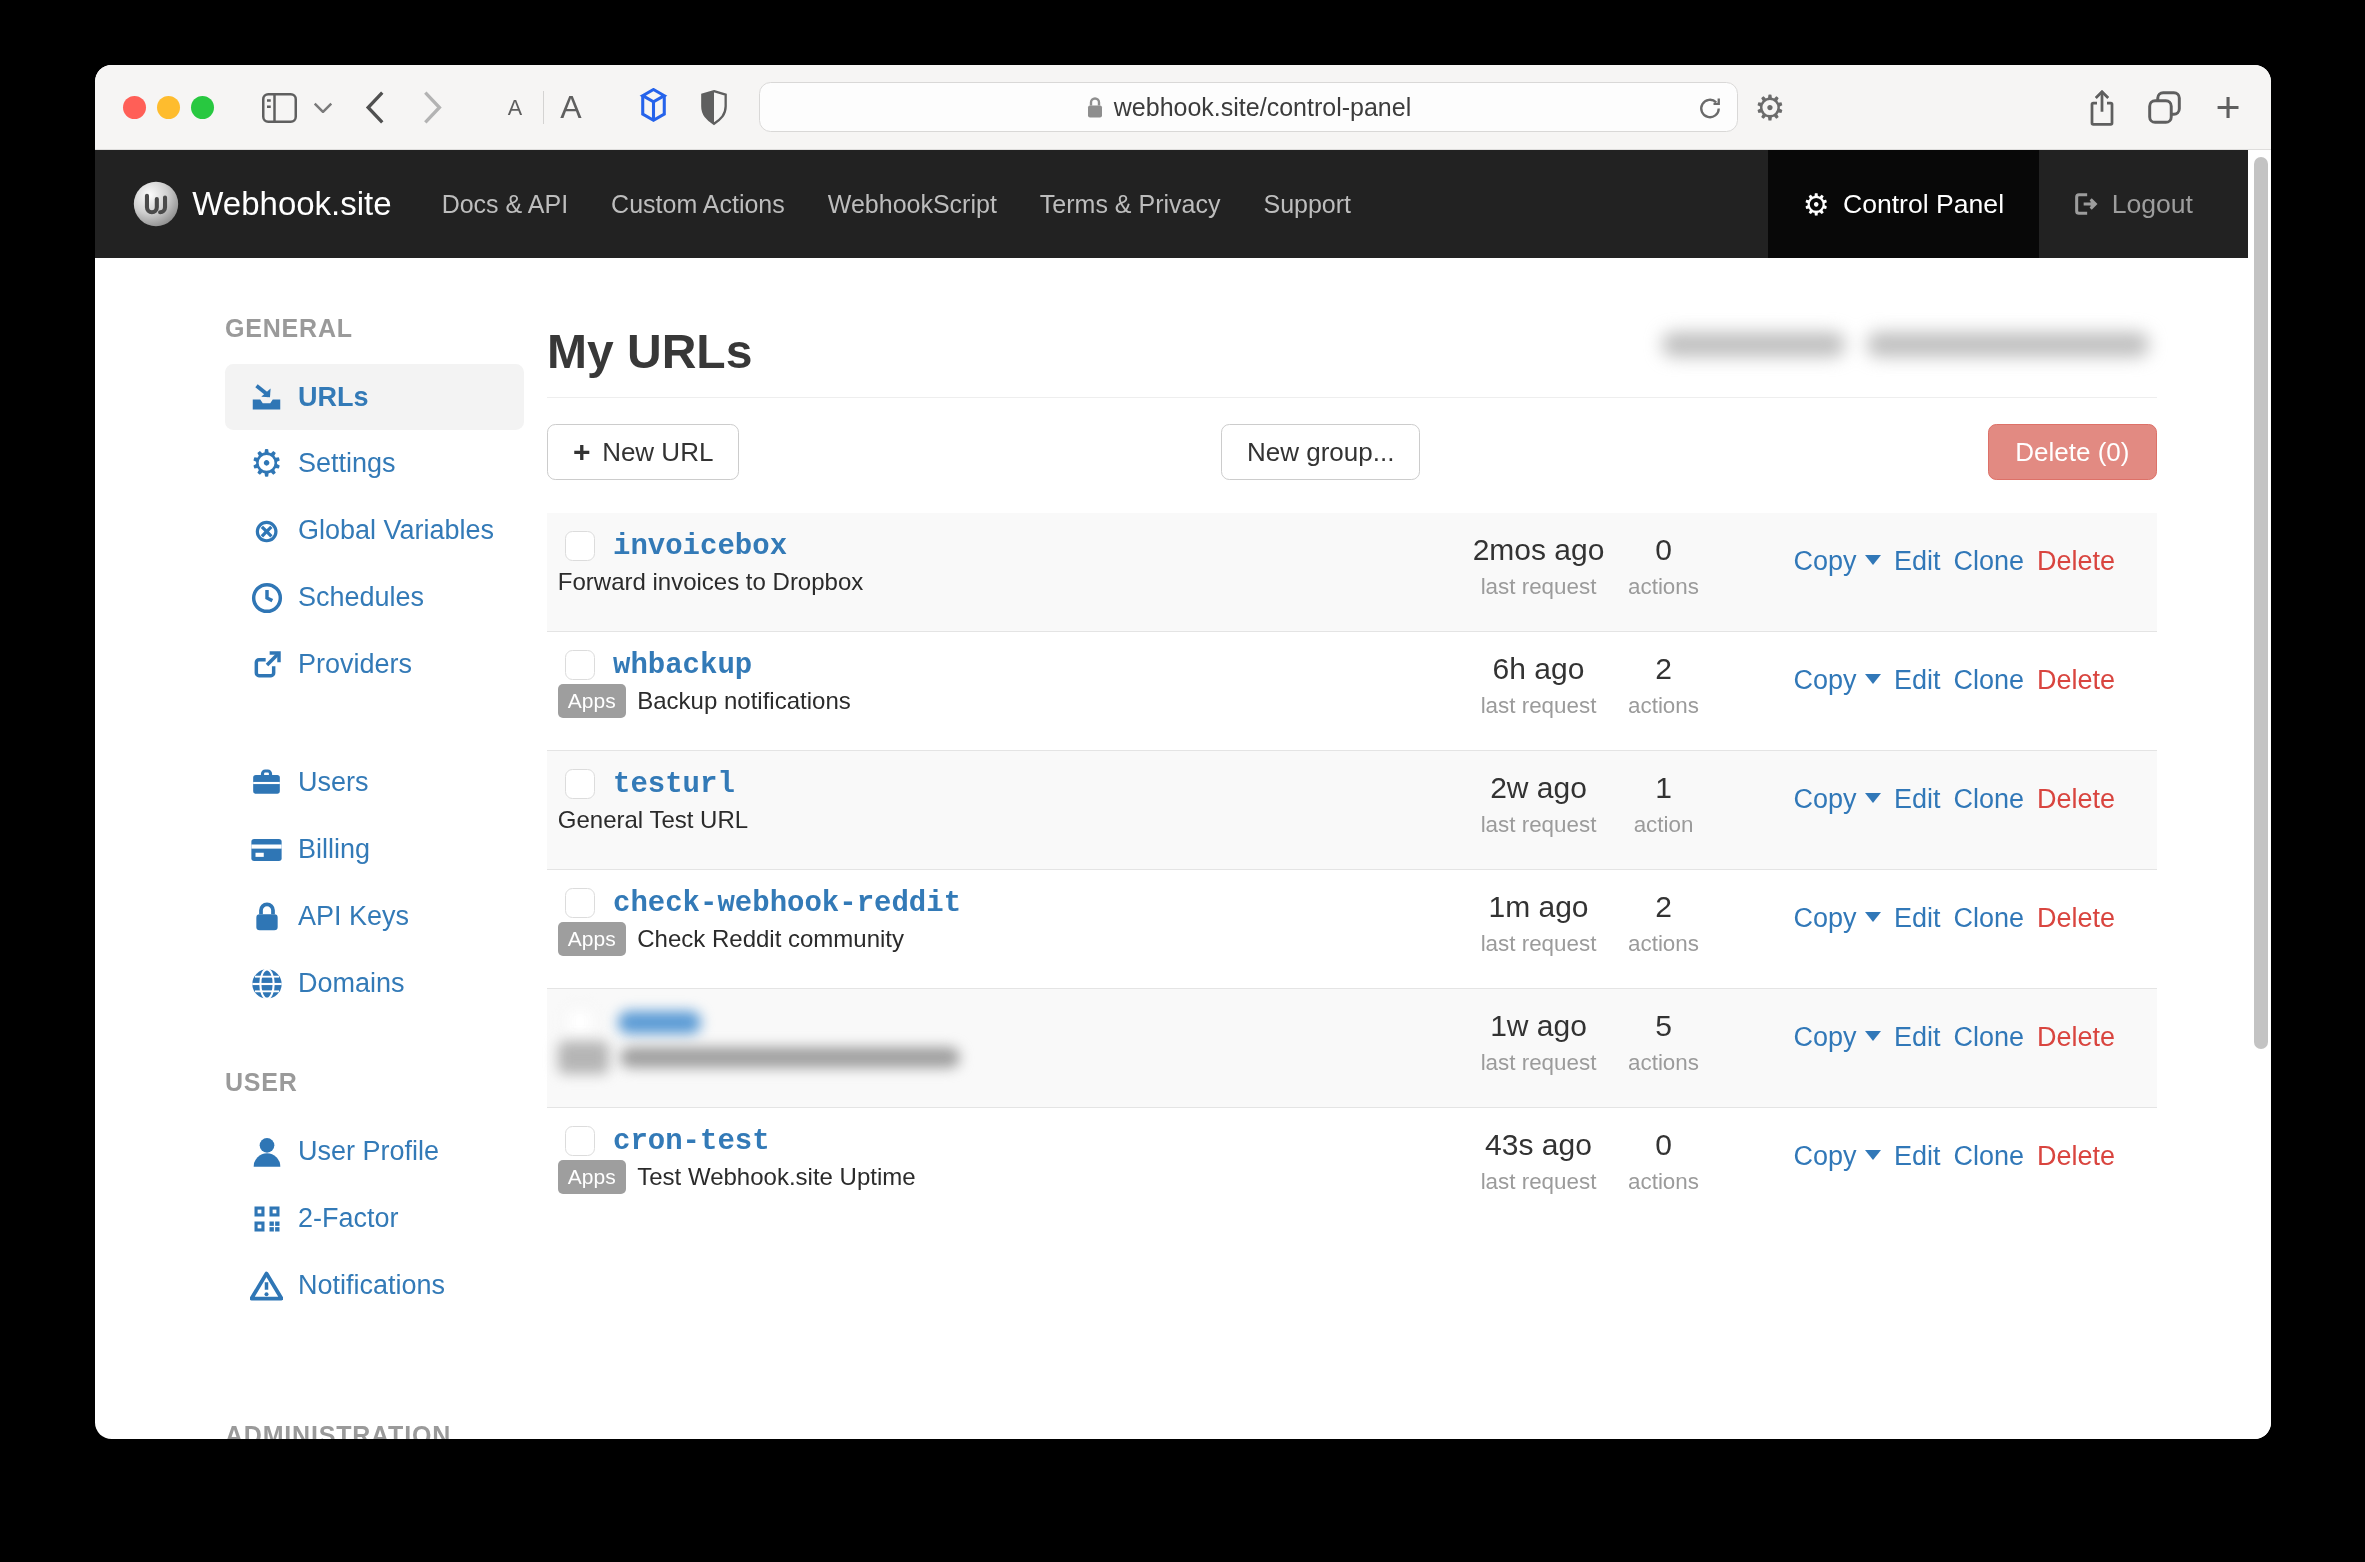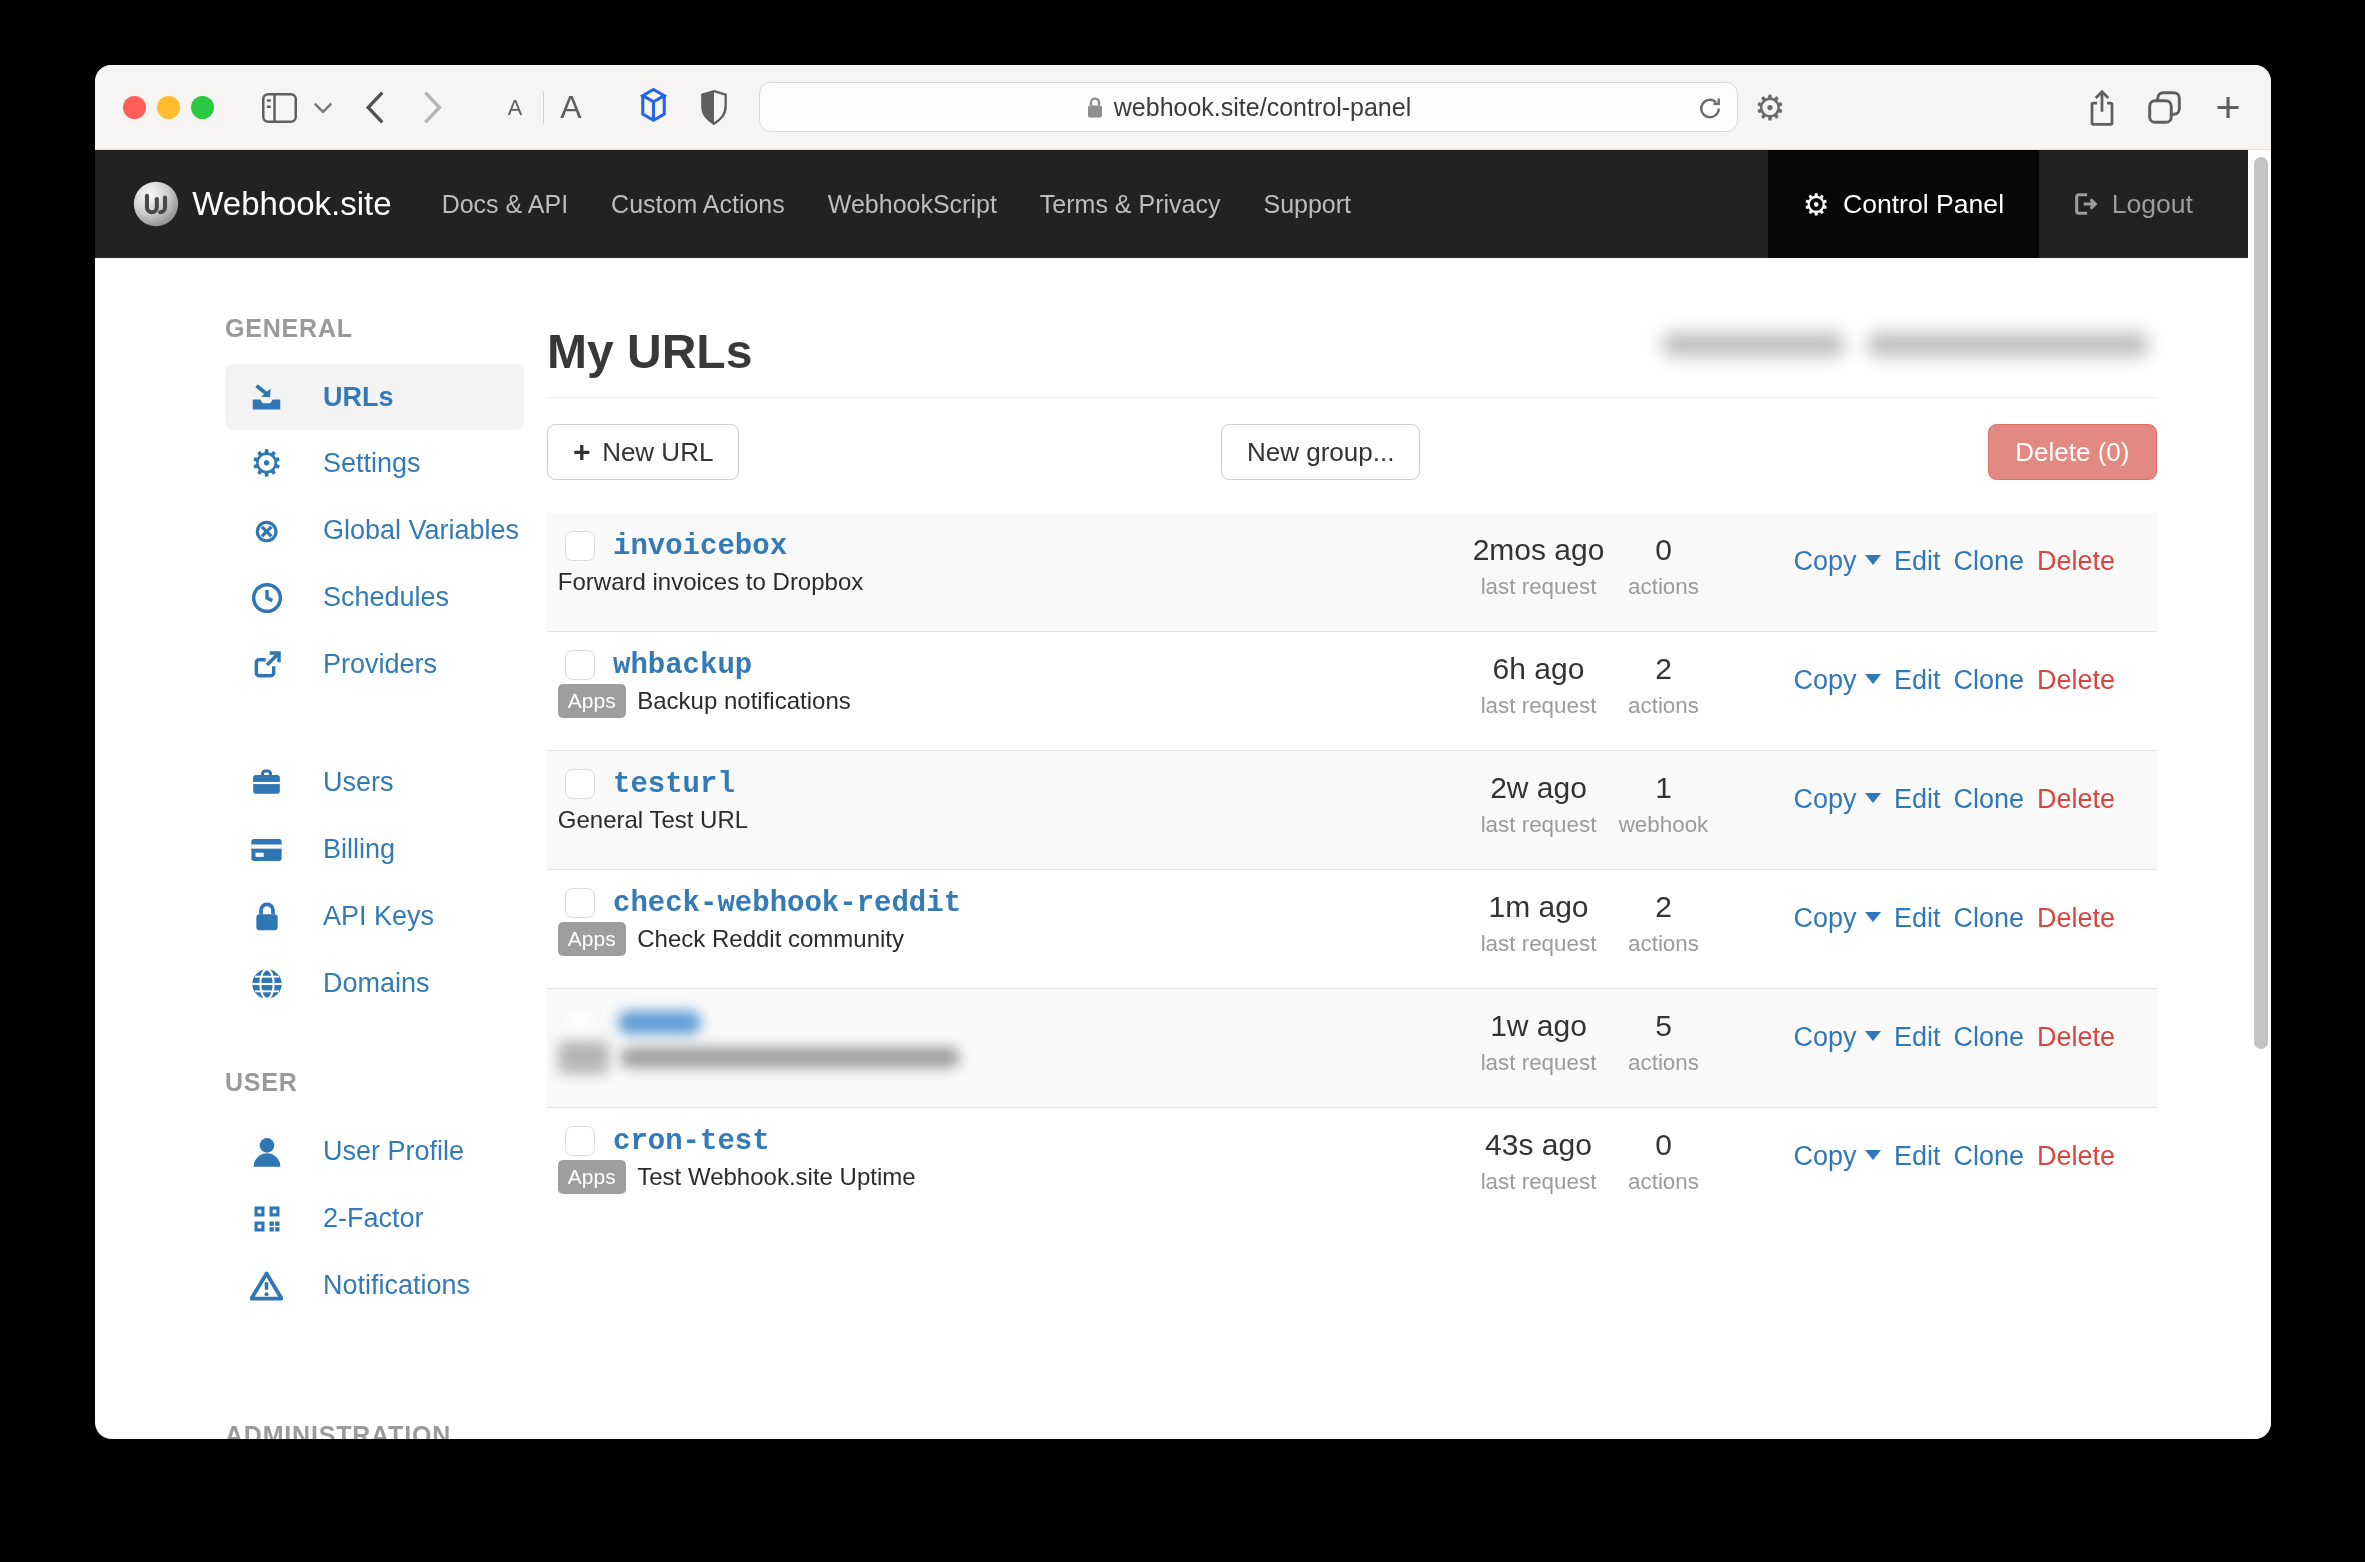--- a/index.html
+++ b/index.html
@@ -38,21 +38,21 @@
   .nav-right { margin-left:auto; display:flex; align-items:stretch; margin-right:45px; }
   .cp { background:#080808; color:#fff; display:flex; align-items:center; gap:13.3px;
         padding:0 35px; font-size:26.6px; }
   .logout { color:#9d9d9d; display:flex; align-items:center; gap:11.6px; padding:0 33px;
             font-size:26.6px; }
 
   
   .sidebar { position:absolute; left:130px; top:249px; width:299px; }
   .sb-header { height:50px; color:#9a9a9a; font-size:25px; font-weight:bold;
                letter-spacing:0.8px; }
-  .sb-item { height:67px; display:flex; align-items:center; gap:38px;
+  .sb-item { height:67px; display:flex; align-items:center; gap:13px;
              color:#337ab7; font-size:27px; padding-left:23px; cursor:pointer; }
   .sb-item .ic { width:37px; display:flex; justify-content:center; align-items:center; }
   .sb-item.active { background:#f3f3f3; border-radius:8.3px; font-weight:bold;
                     height:66px; }
   .sb-gap { height:51px; }
   .sb-admin { position:absolute; left:130px; top:1356px; color:#9a9a9a; font-size:25px;
               font-weight:bold; letter-spacing:0.8px; }
   .glyph { font-family:"DejaVu Sans", sans-serif; }
 
   
@@ -442,21 +442,21 @@
         <a class="rname">testurl</a>
         <div class="rdesc">
               <span>General Test URL</span>
             </div>
         <div class="stat s1">
               <div class="v">2w ago</div>
           <div class="l">last request</div>
             </div>
         <div class="stat s2">
               <div class="v">1</div>
-          <div class="l">webhook</div>
+          <div class="l">action</div>
             </div>
         <div class="ractions">
           <a><span>Copy</span><span class="caret"></span></a>
           <a>Edit</a>
           <a>Clone</a>
           <a class="del">Delete</a>
         </div>
       </div>
 
       <div class="row">

